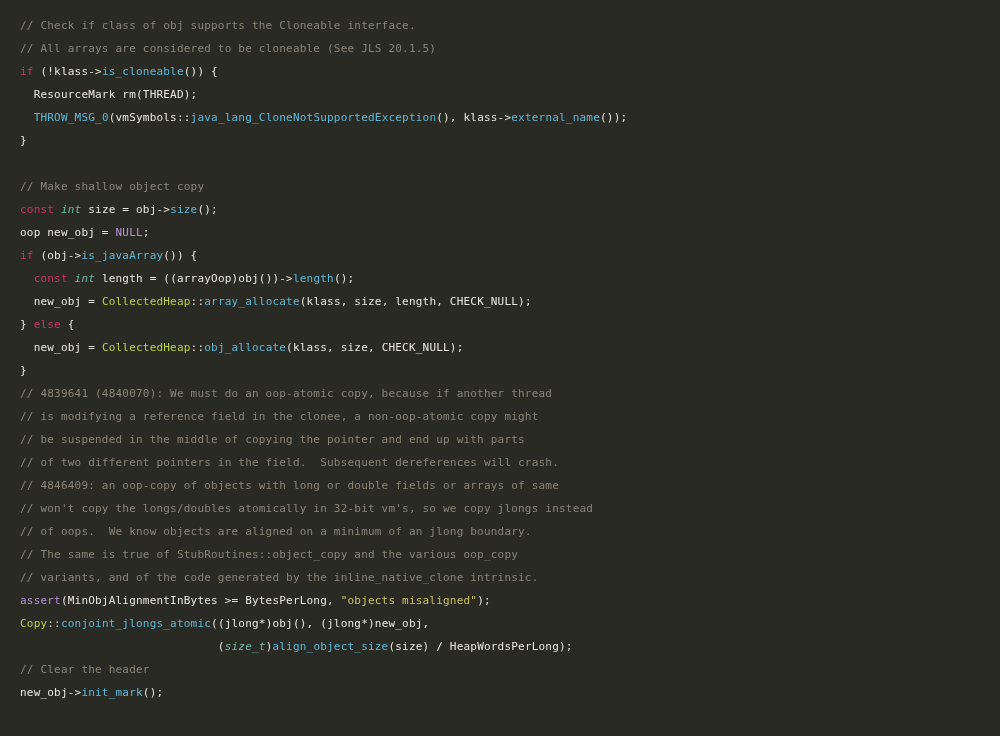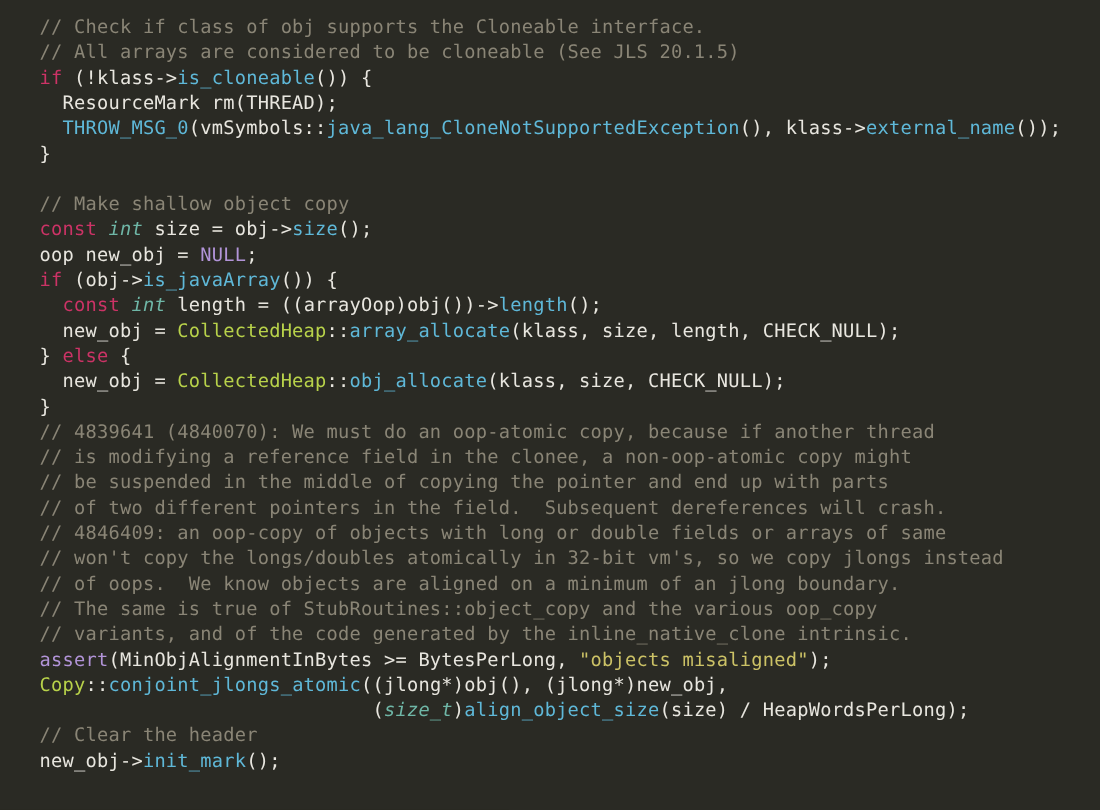--- a/index.html
+++ b/index.html
@@ -5,23 +5,23 @@
   html, body {
     margin: 0;
     padding: 0;
     background: #2a2a24;
     width: 1000px;
     height: 736px;
     overflow: hidden;
   }
   pre.code {
     margin: 0;
-    padding: 14px 36px;
+    padding: 14px 20px;
     font-family: "Menlo", "Consolas", "DejaVu Sans Mono", monospace;
-    font-size: 17px;
+    font-size: 11px;
     line-height: 23px;
     color: #e8e6df;
     white-space: pre;
     letter-spacing: 0.2px;
   }
   .cm  { color: #8a8576; }   
   .kw  { color: #cc3366; }   
   .ty  { color: #6fb7a7; font-style: italic; }  
   .fn  { color: #5fb8d8; }   
   .nm  { color: #e8e6df; }   

